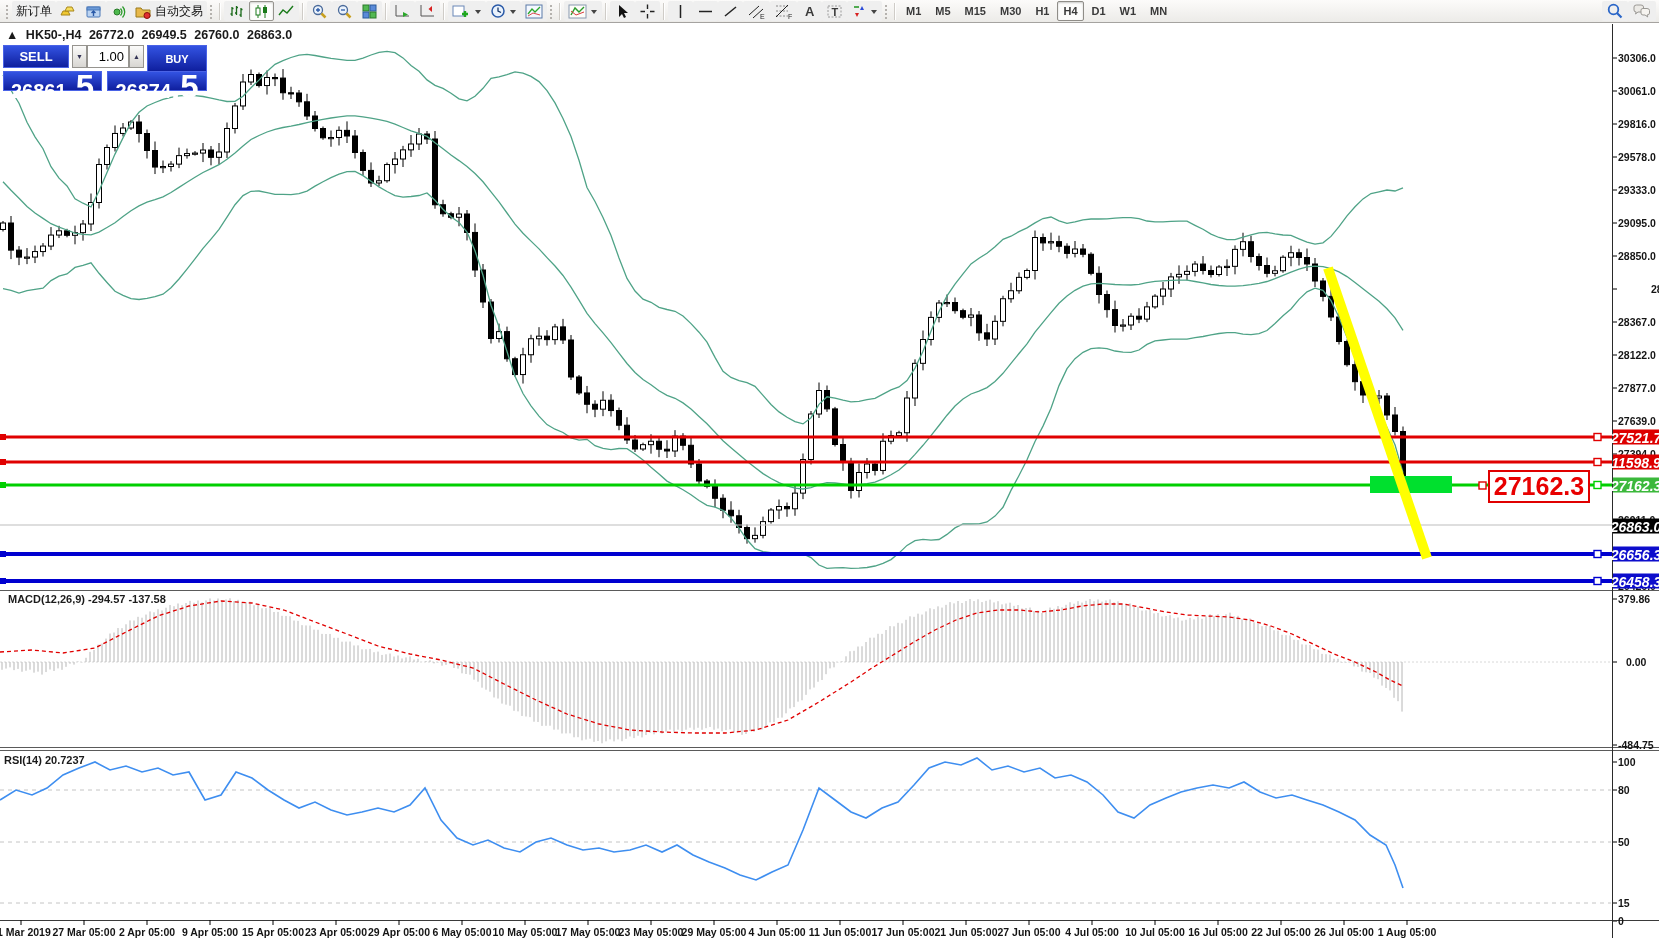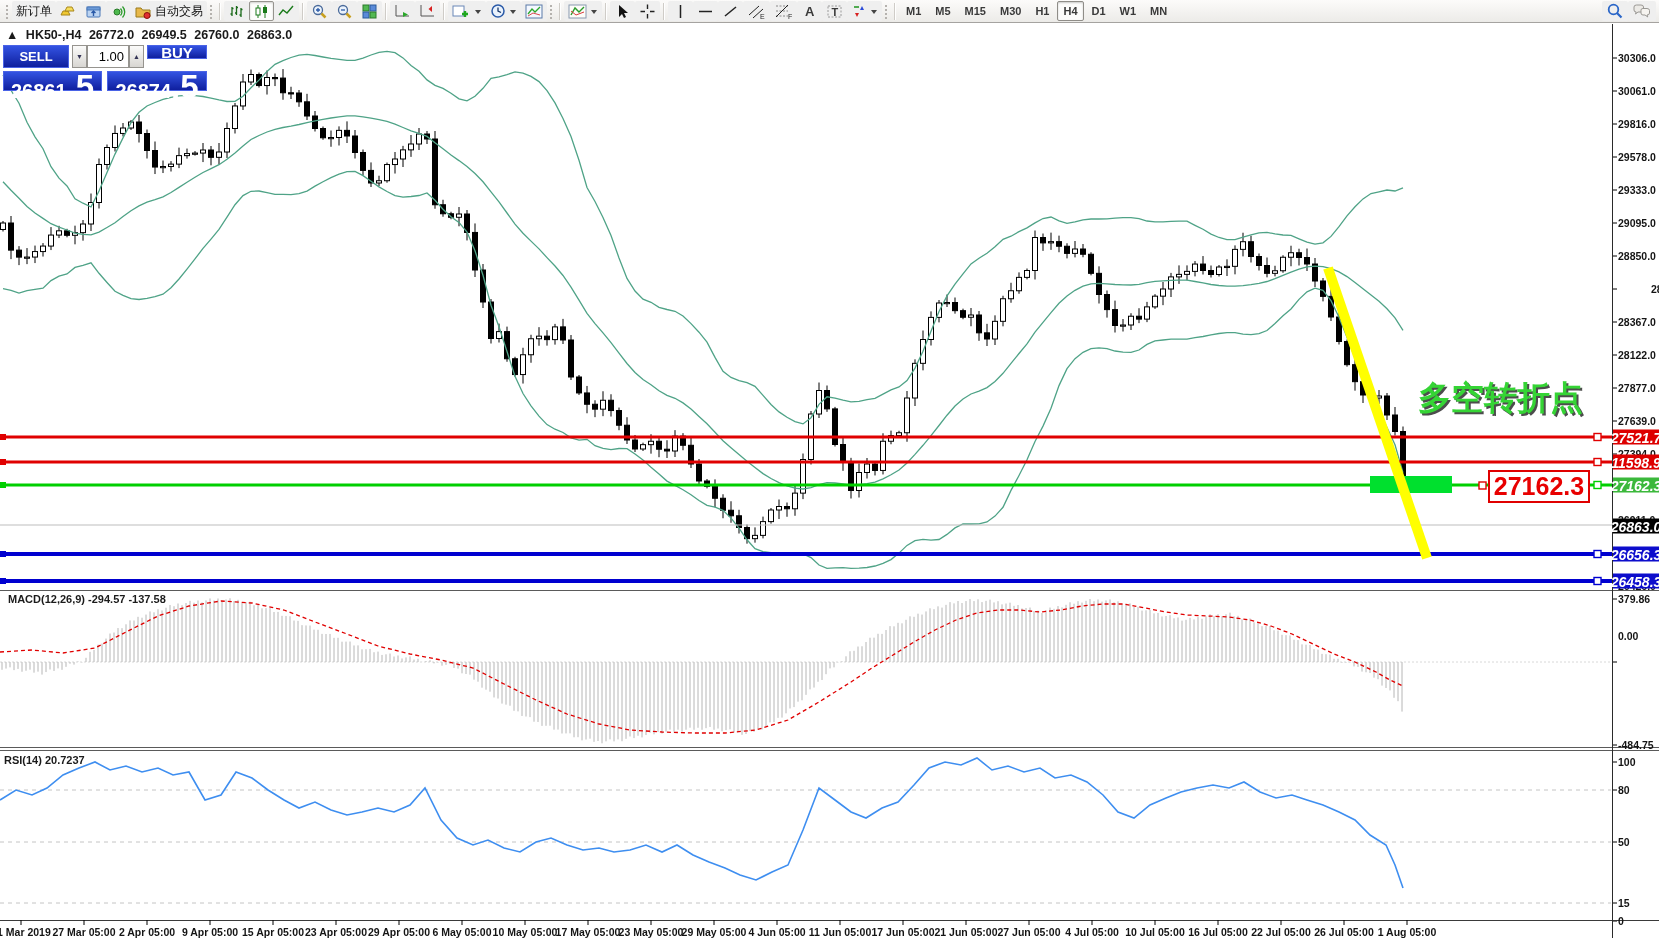--- a/index.html
+++ b/index.html
@@ -21,21 +21,21 @@
   .tf.active{background:#fcfcfb;border-color:#8f8d88;box-shadow:inset 0 1px 2px rgba(0,0,0,.2);}
   .spacer{flex:1;}
   .cjk{letter-spacing:0;}
   
   #header{position:absolute;left:6px;top:28px;font-size:12.5px;font-weight:bold;color:#1a1a1a;z-index:5;}
   #header span{margin-right:4px;}
   
   #panel{position:absolute;left:3px;top:45px;width:204px;height:60px;z-index:6;}
   .blue{background:linear-gradient(#3353e2,#0f1f9e);border:1px solid #4a63e6;color:#fff;box-sizing:border-box;}
   #sell-btn{position:absolute;left:0;top:0;width:66px;height:23px;display:flex;align-items:center;justify-content:center;font-size:13px;font-weight:bold;}
-  #buy-btn{position:absolute;left:144px;top:0;width:60px;height:14px;display:flex;align-items:center;justify-content:center;font-size:15px;font-weight:bold;}
+  #buy-btn{position:absolute;left:144px;top:0;width:60px;height:27px;display:flex;align-items:center;justify-content:center;font-size:11px;font-weight:bold;}
   .spin{position:absolute;top:0;width:15px;height:23px;box-sizing:border-box;border:1px solid #96948f;
         background:linear-gradient(#fbfbfa,#d8d6d2);display:flex;align-items:center;justify-content:center;
         font-size:7px;color:#335;}
   #vol-input{position:absolute;left:84px;top:0;width:42px;height:23px;box-sizing:border-box;border:1px solid #96948f;
         text-align:right;font-size:13px;padding-right:4px;font-family:"Liberation Sans",sans-serif;}
   .price-big{position:absolute;top:26px;height:20px;display:flex;align-items:baseline;justify-content:center;}
   #sell-price{left:0;width:99px;}
   #buy-price{left:104px;width:100px;}
   .pmain{font-size:20px;font-weight:bold;}
   .pfrac{font-size:33px;font-weight:bold;line-height:30px;}
@@ -1112,21 +1112,20 @@
       <line x1="1155" y1="920" x2="1155" y2="925" stroke="#000"></line>
       <line x1="1218" y1="920" x2="1218" y2="925" stroke="#000"></line>
       <line x1="1281" y1="920" x2="1281" y2="925" stroke="#000"></line>
       <line x1="1344" y1="920" x2="1344" y2="925" stroke="#000"></line>
       <line x1="1407" y1="920" x2="1407" y2="925" stroke="#000"></line>
     </svg>
 
   <div class="ind-label" style="left:8px;top:593px">MACD(12,26,9) -294.57 -137.58</div>
   <div class="ind-label" style="left:4px;top:754px">RSI(14) 20.7237</div>
 
-  <div id="turn-text" style="left: 1418px; top: 376px; color: rgb(53, 212, 53);">多空转折点</div>
   <div id="big-label" style="left: 1488px; top: 470px; width: 102px; height: 33px; color: rgb(232, 0, 0); font-size: 25px;">27162.3</div>
 
   <div id="yaxis">
       <div class="tick-label" style="top: 58px;">30306.0</div>
       <div class="tick-label" style="top: 91px;">30061.0</div>
       <div class="tick-label" style="top: 124px;">29816.0</div>
       <div class="tick-label" style="top: 157px;">29578.0</div>
       <div class="tick-label" style="top: 190px;">29333.0</div>
       <div class="tick-label" style="top: 223px; text-align: right;">29095.0</div>
       <div class="tick-label" style="top: 256px;">28850.0</div>
@@ -1138,21 +1137,21 @@
       <div class="tick-label" style="top: 454px;">27394.0</div>
       <div class="tick-label" style="top: 520px;">26911.0</div>
       <div class="tick-label" style="top: 586px;">26426.0</div>
       <div class="price-box" style="top: 437px; background: rgb(221, 0, 0);">27521.7</div>
       <div class="price-box" style="top: 462px; background: rgb(221, 0, 0);">11598.9</div>
       <div class="price-box" style="top: 485px; background: rgb(59, 184, 59);">27162.3</div>
       <div class="price-box" style="top: 526px; background: rgb(0, 0, 0);">26863.0</div>
       <div class="price-box" style="top: 554px; background: rgb(13, 13, 204);">26656.3</div>
       <div class="price-box" style="top: 581px; background: rgb(13, 13, 204);">26458.3</div>
       <div class="tick-label" style="top: 599px;">379.86</div>
-      <div class="tick-label" style="top: 636px;">0.00</div>
+      <div class="tick-label" style="top: 662px; margin-left: 8px;">0.00</div>
       <div class="tick-label" style="top: 745px;">-484.75</div>
       <div class="tick-label" style="top: 762px;">100</div>
       <div class="tick-label" style="top: 790px;">80</div>
       <div class="tick-label" style="top: 842px;">50</div>
       <div class="tick-label" style="top: 903px;">15</div>
       <div class="tick-label" style="top: 921px;">0</div>
     </div>
   <div id="taxis">
       <div class="time-label" style="left: 21px;">21 Mar 2019</div>
       <div class="time-label" style="left: 84px;">27 Mar 05:00</div>

